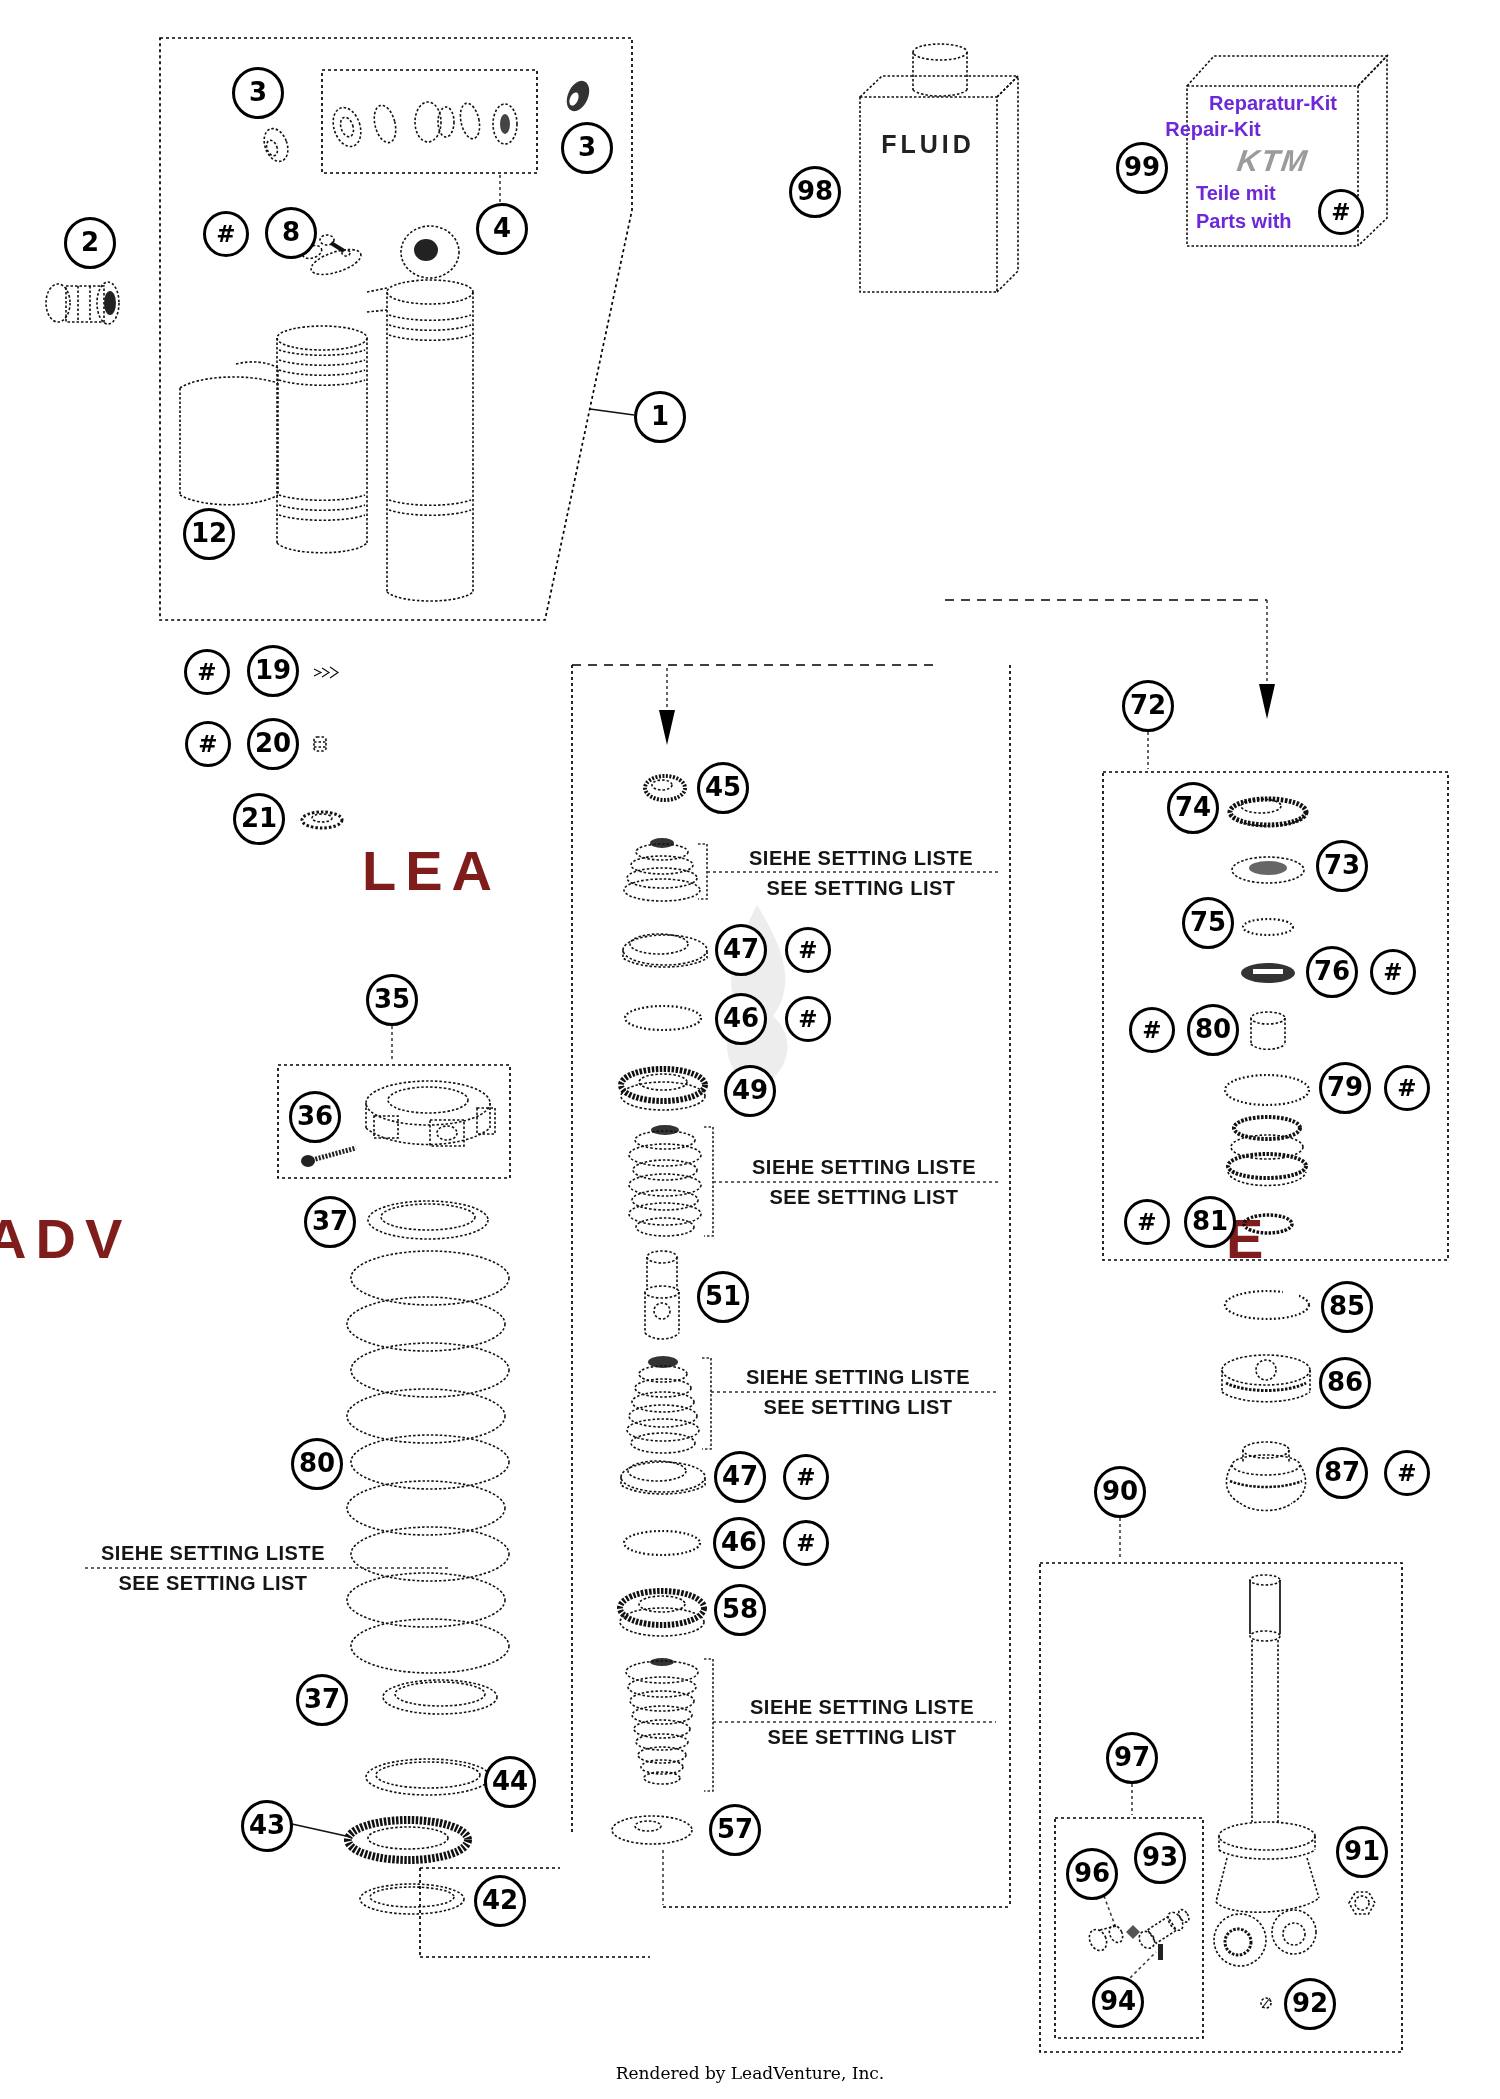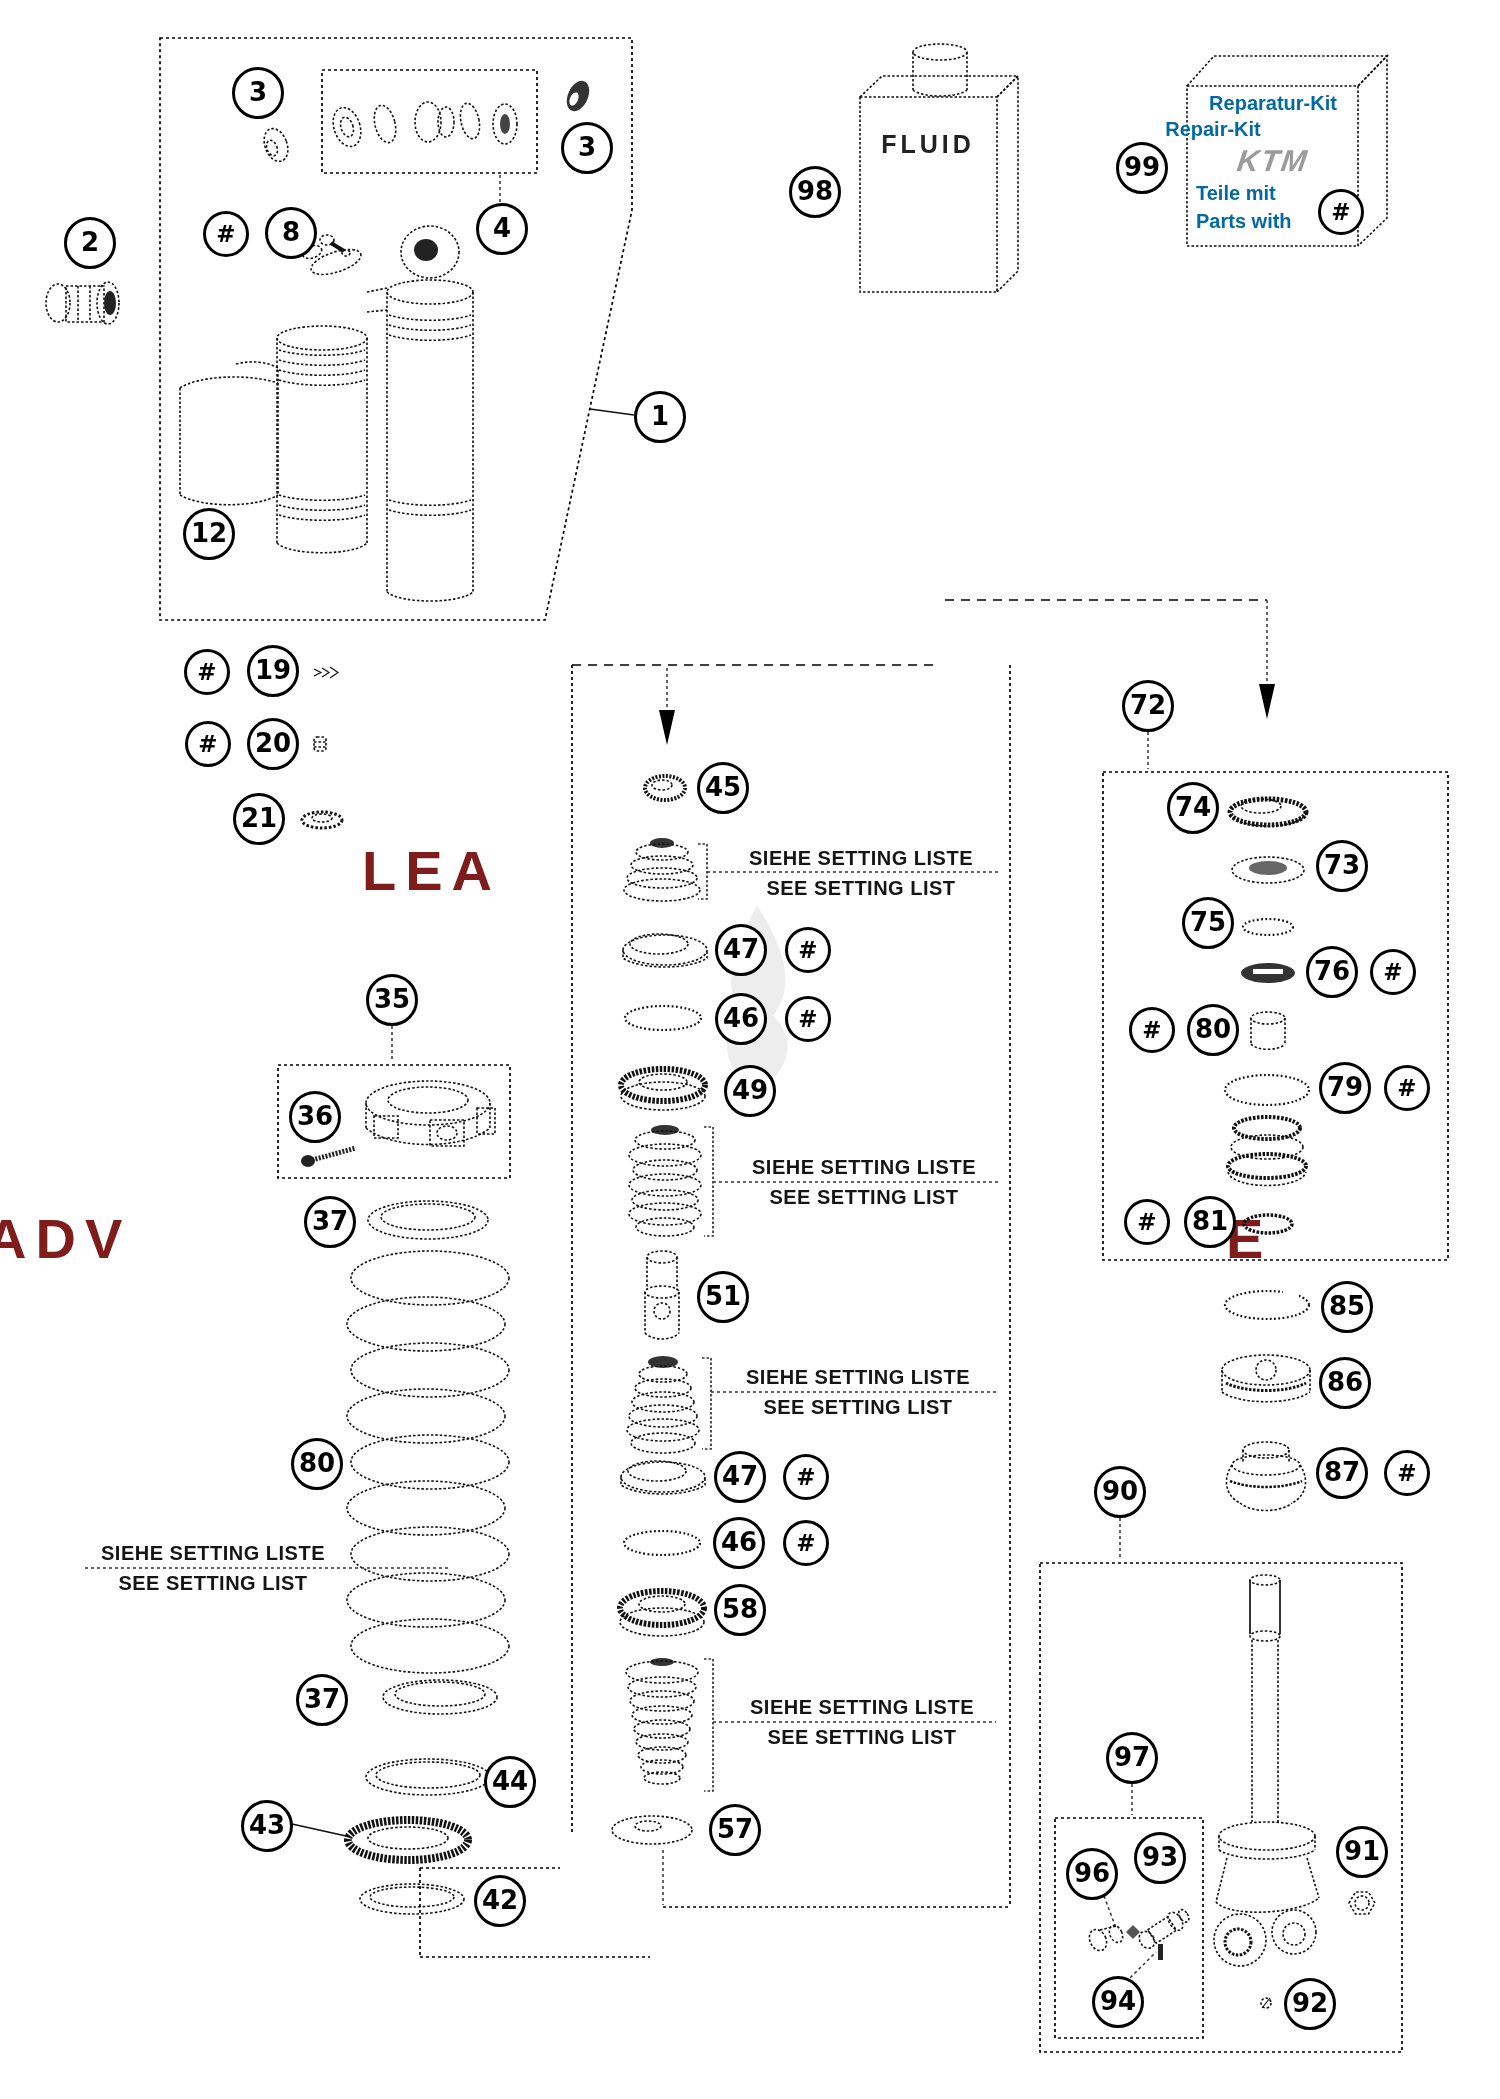--- a/index.html
+++ b/index.html
@@ -12,21 +12,21 @@
   .box2{fill:none;stroke:#000;stroke-width:1.7;stroke-dasharray:9,7;}
   .ln  {fill:none;stroke:#111;stroke-width:1.7;}
   .dt  {fill:none;stroke:#111;stroke-width:1.6;stroke-dasharray:2.5,2;}
   .dtt {fill:none;stroke:#111;stroke-width:2.2;stroke-dasharray:1.8,2.4;}
   .bk  {fill:none;stroke:#333;stroke-width:1.7;stroke-dasharray:2.5,2;}
   .ld  {fill:none;stroke:#333;stroke-width:1.5;stroke-dasharray:3,3;}
   .note{position:absolute;z-index:3;transform:translateX(-50%);text-align:center;
         font-weight:700;font-size:20px;line-height:30px;letter-spacing:.5px;color:#151515;
         white-space:nowrap;}
   .flabel{position:absolute;z-index:3;font-weight:700;font-size:25px;letter-spacing:4px;color:#222;}
-  .kitline{position:absolute;z-index:3;font:600 20px "Liberation Sans",sans-serif;color:#0369a1;
+  .kitline{position:absolute;z-index:3;font:600 20px "Liberation Sans",sans-serif;color:#6d28d9;
         text-align:center;}
   .kitline.left{text-align:left;}
   .kitbrand{position:absolute;z-index:3;font:900 30px "Liberation Sans",sans-serif;color:#9b9b9b;
         font-style:italic;text-align:center;transform:skewX(-8deg);letter-spacing:2px;}
   .footer{position:absolute;z-index:3;left:0;top:2063px;width:100%;text-align:center;
         font:17px "DejaVu Serif",serif;color:#000;}
   .callout{position:absolute;z-index:4;box-sizing:border-box;border:3.5px solid #000;
         border-radius:50%;background:#fff;color:#000;text-align:center;font-weight:700;
         font-size:26px;font-family:"DejaVu Sans",sans-serif;cursor:pointer;}
   .callout.hash{border-width:3px;font-size:23px;}
@@ -532,13 +532,14 @@
       <div class="callout hash" style="width: 46px; height: 46px; line-height: 40px; left: 1384px; top: 1450px;">#</div>
       <div class="callout" style="width: 52px; height: 52px; line-height: 45px; left: 1094px; top: 1466px;">90</div>
       <div class="callout" style="width: 52px; height: 52px; line-height: 45px; left: 1106px; top: 1732px;">97</div>
       <div class="callout" style="width: 52px; height: 52px; line-height: 45px; left: 1066px; top: 1848px;">96</div>
       <div class="callout" style="width: 52px; height: 52px; line-height: 45px; left: 1134px; top: 1832px;">93</div>
       <div class="callout" style="width: 52px; height: 52px; line-height: 45px; left: 1336px; top: 1826px;">91</div>
       <div class="callout" style="width: 52px; height: 52px; line-height: 45px; left: 1092px; top: 1976px;">94</div>
       <div class="callout" style="width: 52px; height: 52px; line-height: 45px; left: 1284px; top: 1978px;">92</div>
     </div>
 
+  <div class="footer">Rendered by LeadVenture, Inc.</div>
 </div>
 
 </body></html>

